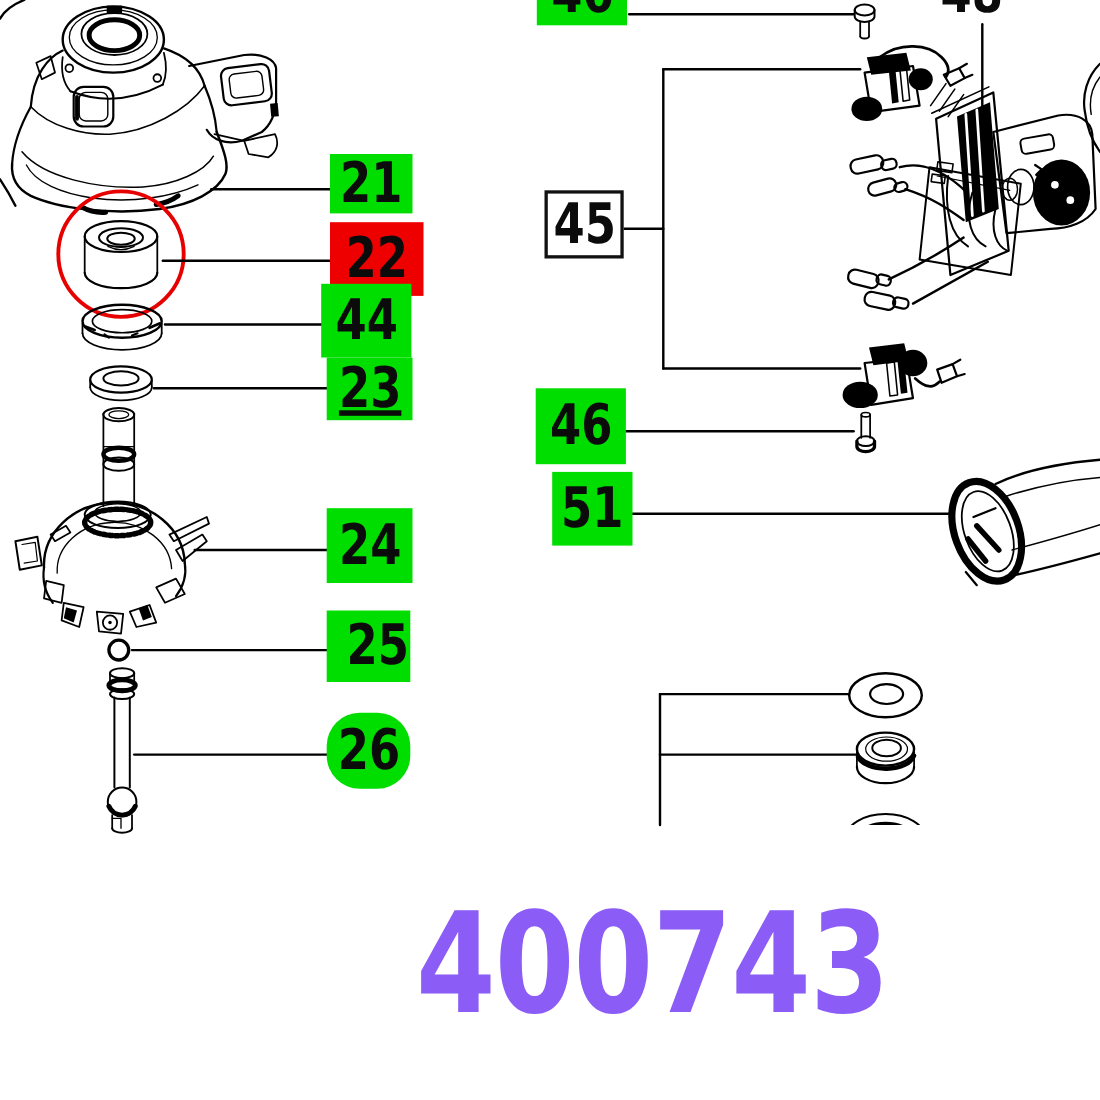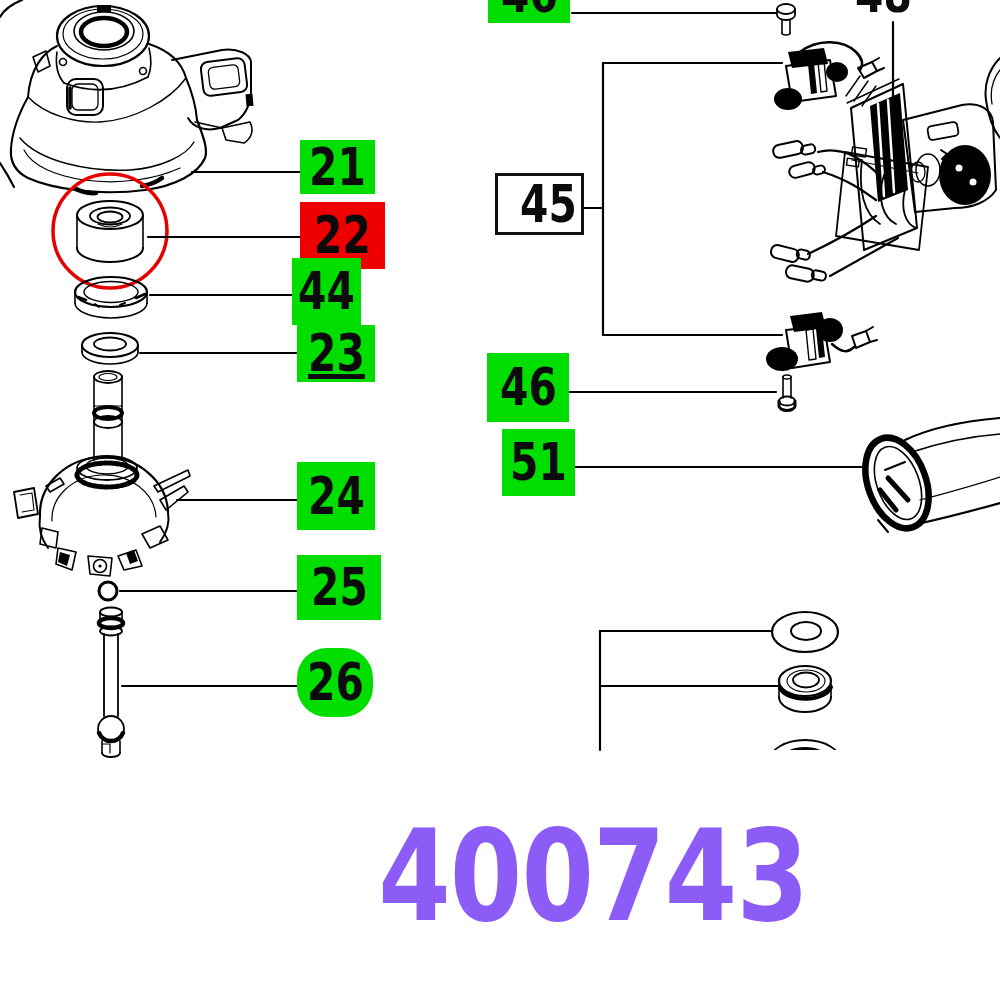--- a/index.html
+++ b/index.html
@@ -9,21 +9,21 @@
   body{width:1000px;height:1000px;overflow:hidden;background:#fff;
        font-family:"DejaVu Sans","Liberation Sans",sans-serif;}
   #stage{position:relative;width:1000px;height:1000px;overflow:hidden;background:#fff;}
   #artwork{position:absolute;left:0;top:0;}
   .lbl{position:absolute;display:flex;align-items:center;justify-content:center;
        color:#0b0b0b;font-weight:bold;font-size:51px;line-height:1;}
   .lbl span{display:inline-block;transform:scaleX(.8);}
   .lbl-green{background:var(--green);}
   .lbl-red{background:var(--red);}
   .lbl-plain{background:transparent;}
-  .lbl-boxed{background:#fff;border:3px solid #111;padding-left:17px;}
+  .lbl-boxed{background:#fff;border:3px solid #111;}
   #order-number{position:absolute;left:331px;top:813px;width:404px;text-align:center;
        font-weight:bold;font-size:127px;letter-spacing:-1px;color:#8b5cf6;line-height:1;white-space:nowrap;}
   #order-number span{display:inline-block;transform:scaleX(.82);transform-origin:center;}
 </style>
 </head>
 <body>
 
 <div id="stage">
 
 <svg id="artwork" width="1000" height="1000" viewBox="0 0 1000 1000" fill="none" stroke="#000" stroke-width="1.6" stroke-linecap="round" stroke-linejoin="round">
@@ -280,33 +280,33 @@
 </svg>
 
 <div class="lbl lbl-green" style="left:300px;top:140px;width:75px;height:54px;">
       <span>21</span>
     </div>
 
 <div class="lbl lbl-red" style="left:300px;top:202px;width:85px;height:67px;">
       <span>22</span>
     </div>
 
-<div class="lbl lbl-green" style="left:292px;top:258px;width:69px;height:67px;justify-content:center;">
+<div class="lbl lbl-green" style="left:292px;top:258px;width:82px;height:67px;justify-content:center;">
       <span>44</span>
     </div>
 
 <div class="lbl lbl-green" style="left:297px;top:325px;width:78px;height:57px;text-decoration:underline;">
       <span>23</span>
     </div>
 
 <div class="lbl lbl-green" style="left:297px;top:462px;width:78px;height:68px;">
       <span>24</span>
     </div>
 
-<div class="lbl lbl-green" style="left:297px;top:555px;width:84px;height:65px;">
+<div class="lbl lbl-green" style="left:297px;top:555px;width:60px;height:65px;padding-left:16px;">
       <span>25</span>
     </div>
 
 <div class="lbl lbl-green" style="left:297px;top:648px;width:76px;height:69px;border-radius:30px;">
       <span>26</span>
     </div>
 
 <div class="lbl lbl-green" style="left:488px;top:-34px;width:82px;height:57px;">
       <span>46</span>
     </div>

